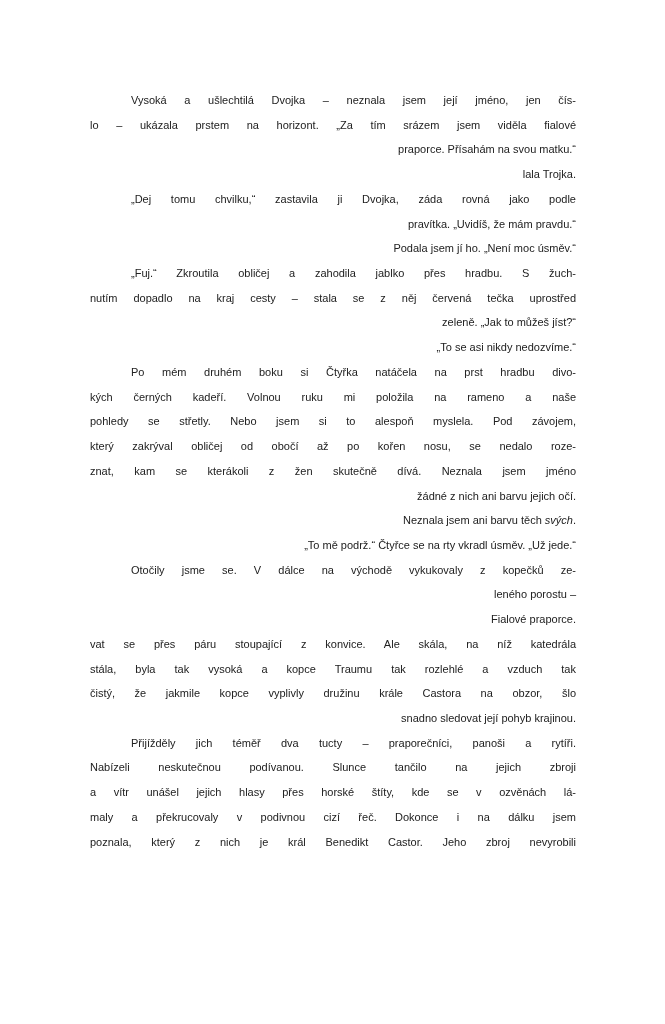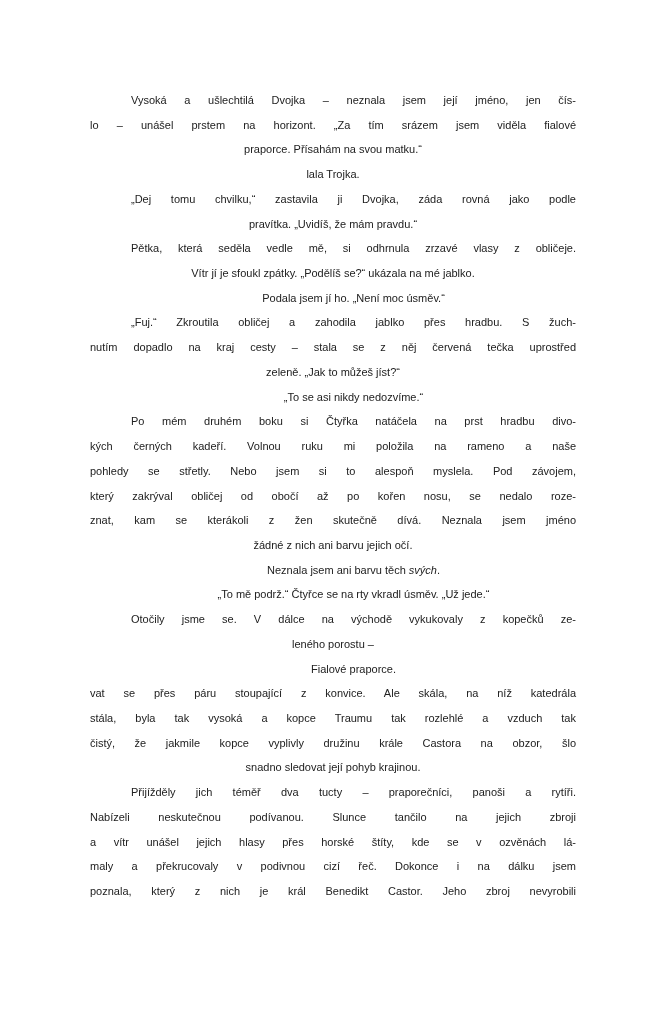--- a/index.html
+++ b/index.html
@@ -22,49 +22,45 @@
     font-family: Liberation Sans, sans-serif;
     font-size: 11px;
     line-height: 24.73px;
     color: #212121;
     font-kerning: normal;
   }
   .paragraph { margin: 0; }
   .line {
     height: 24.73px;
     white-space: normal;
-    text-align: center;
+    text-align: right;
   }
   .line.jfull {
     text-align: justify;
     text-align-last: justify;
   }
   .line.indent { text-indent: 41px; }
   .line em { font-style: italic; margin-top: 46px; }
 </style>
 </head>
 <body style="background: rgb(255, 255, 255);">
 
 <div class="page">
   <div class="text-block" style="color: rgb(33, 33, 33);">
       <div class="paragraph">
         <div class="line indent jfull">Vysoká a ušlechtilá Dvojka – neznala jsem její jméno, jen čís-</div>
-        <div class="line jfull">lo – unášel prstem na horizont. „Za tím srázem jsem viděla fialové</div>
+        <div class="line jfull">lo – ukázala prstem na horizont. „Za tím srázem jsem viděla fialové</div>
         <div class="line">praporce. Přísahám na svou matku.“</div>
       </div>
       <div class="paragraph">
         <div class="line">lala Trojka.</div>
       </div>
       <div class="paragraph">
         <div class="line indent jfull">„Dej tomu chvilku,“ zastavila ji Dvojka, záda rovná jako podle</div>
         <div class="line">pravítka. „Uvidíš, že mám pravdu.“</div>
-      </div>
-      <div class="paragraph">
-        <div class="line indent jfull">Pětka, která seděla vedle mě, si odhrnula zrzavé vlasy z obličeje.</div>
-        <div class="line">Vítr jí je sfoukl zpátky. „Podělíš se?“ ukázala na mé jablko.</div>
       </div>
       <div class="paragraph">
         <div class="line indent">Podala jsem jí ho. „Není moc úsměv.“</div>
       </div>
       <div class="paragraph">
         <div class="line indent jfull">„Fuj.“ Zkroutila obličej a zahodila jablko přes hradbu. S žuch-</div>
         <div class="line jfull">nutím dopadlo na kraj cesty – stala se z něj červená tečka uprostřed</div>
         <div class="line">zeleně. „Jak to můžeš jíst?“</div>
       </div>
       <div class="paragraph">

